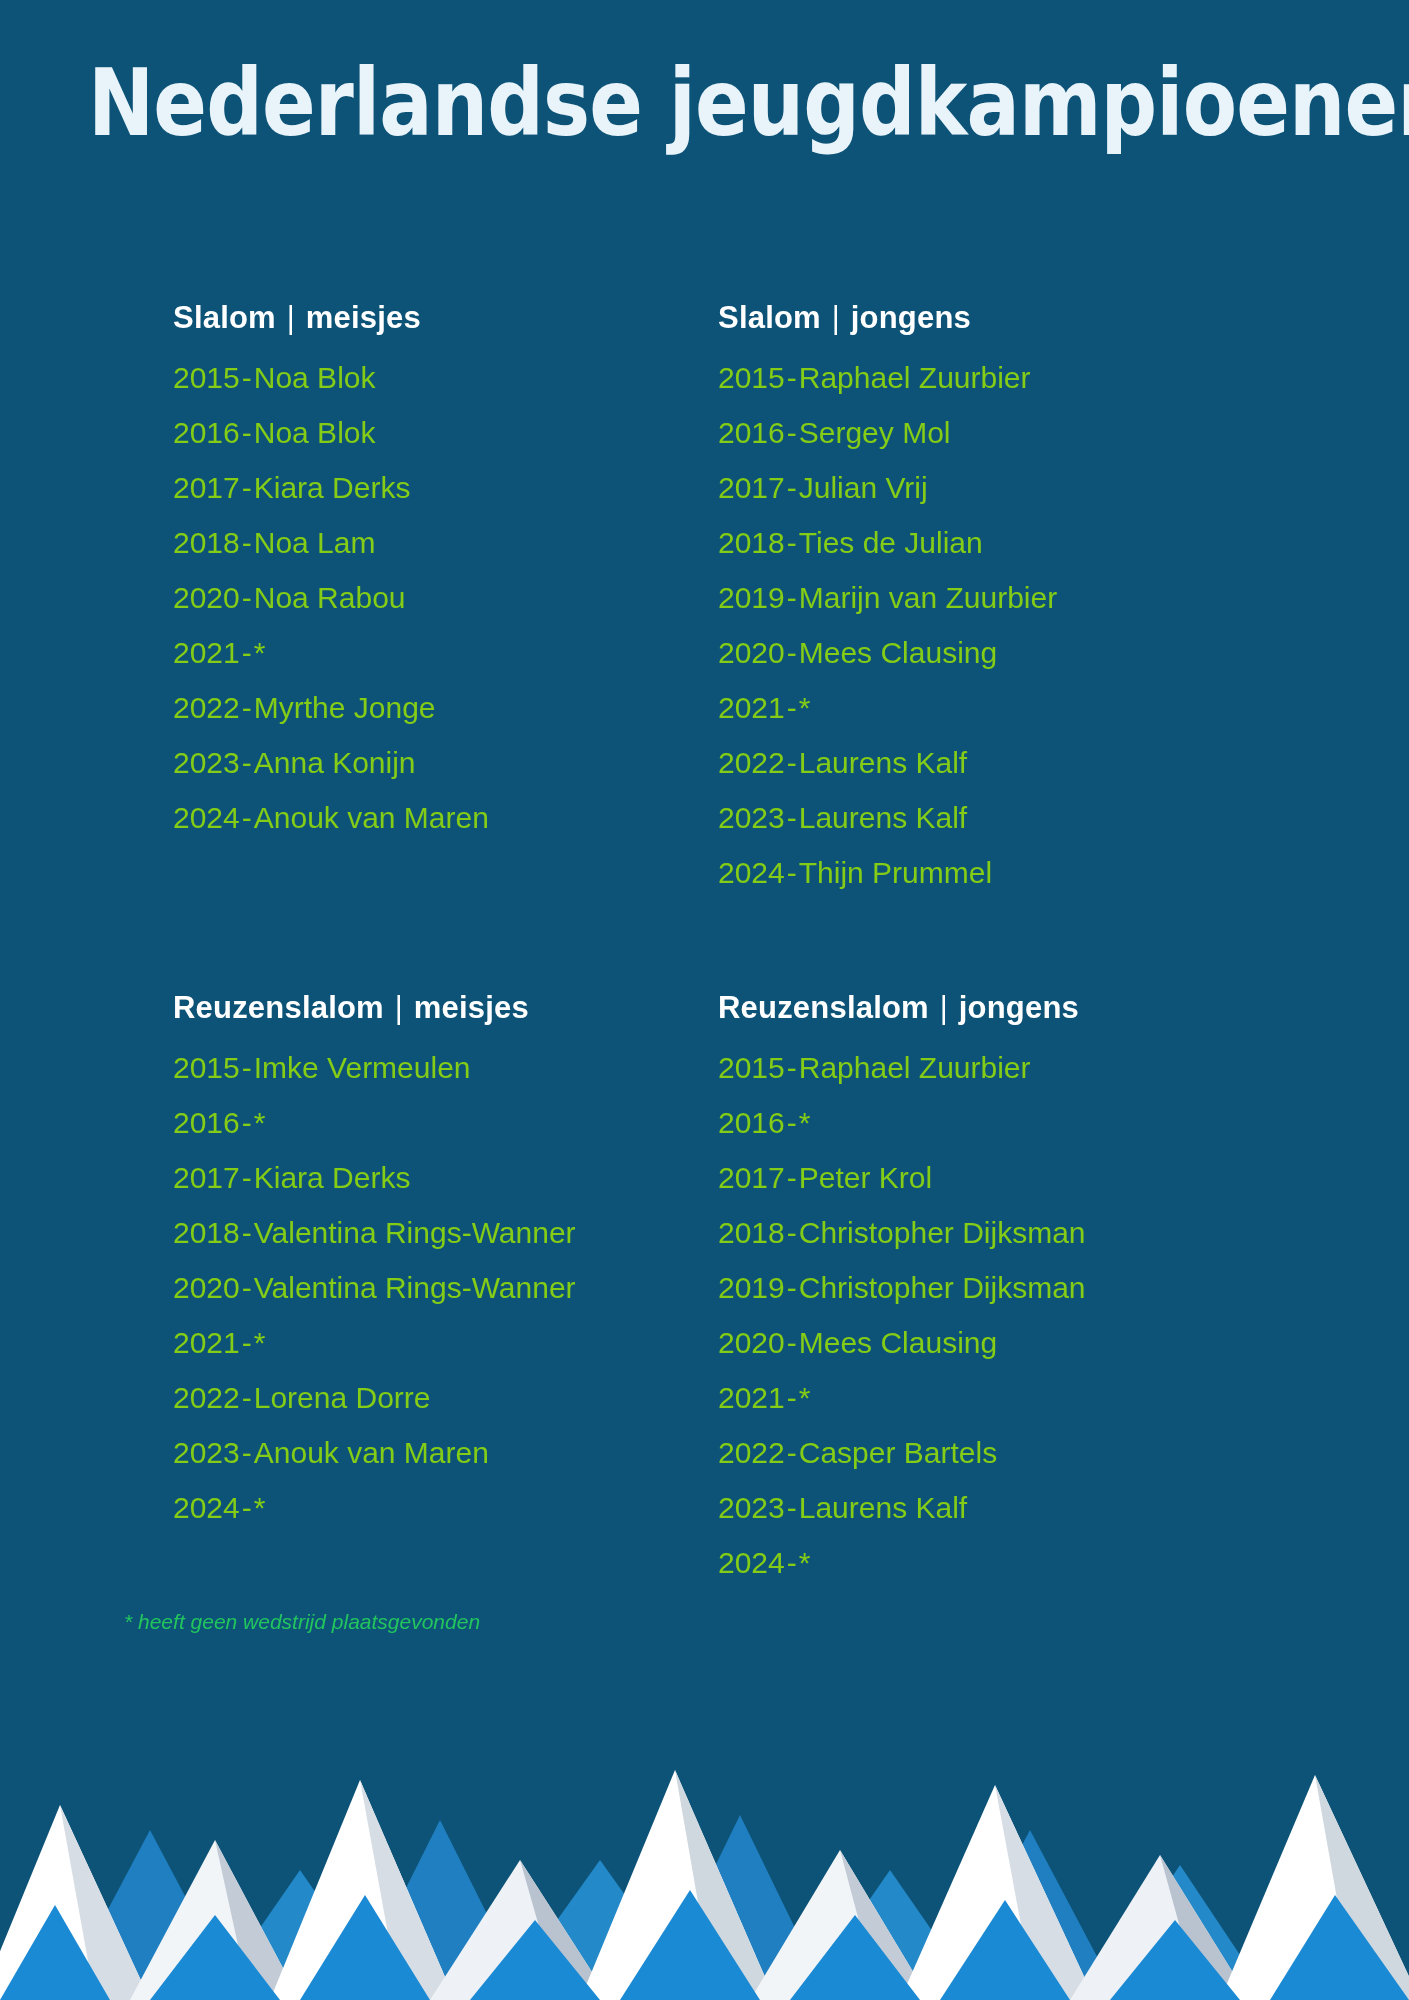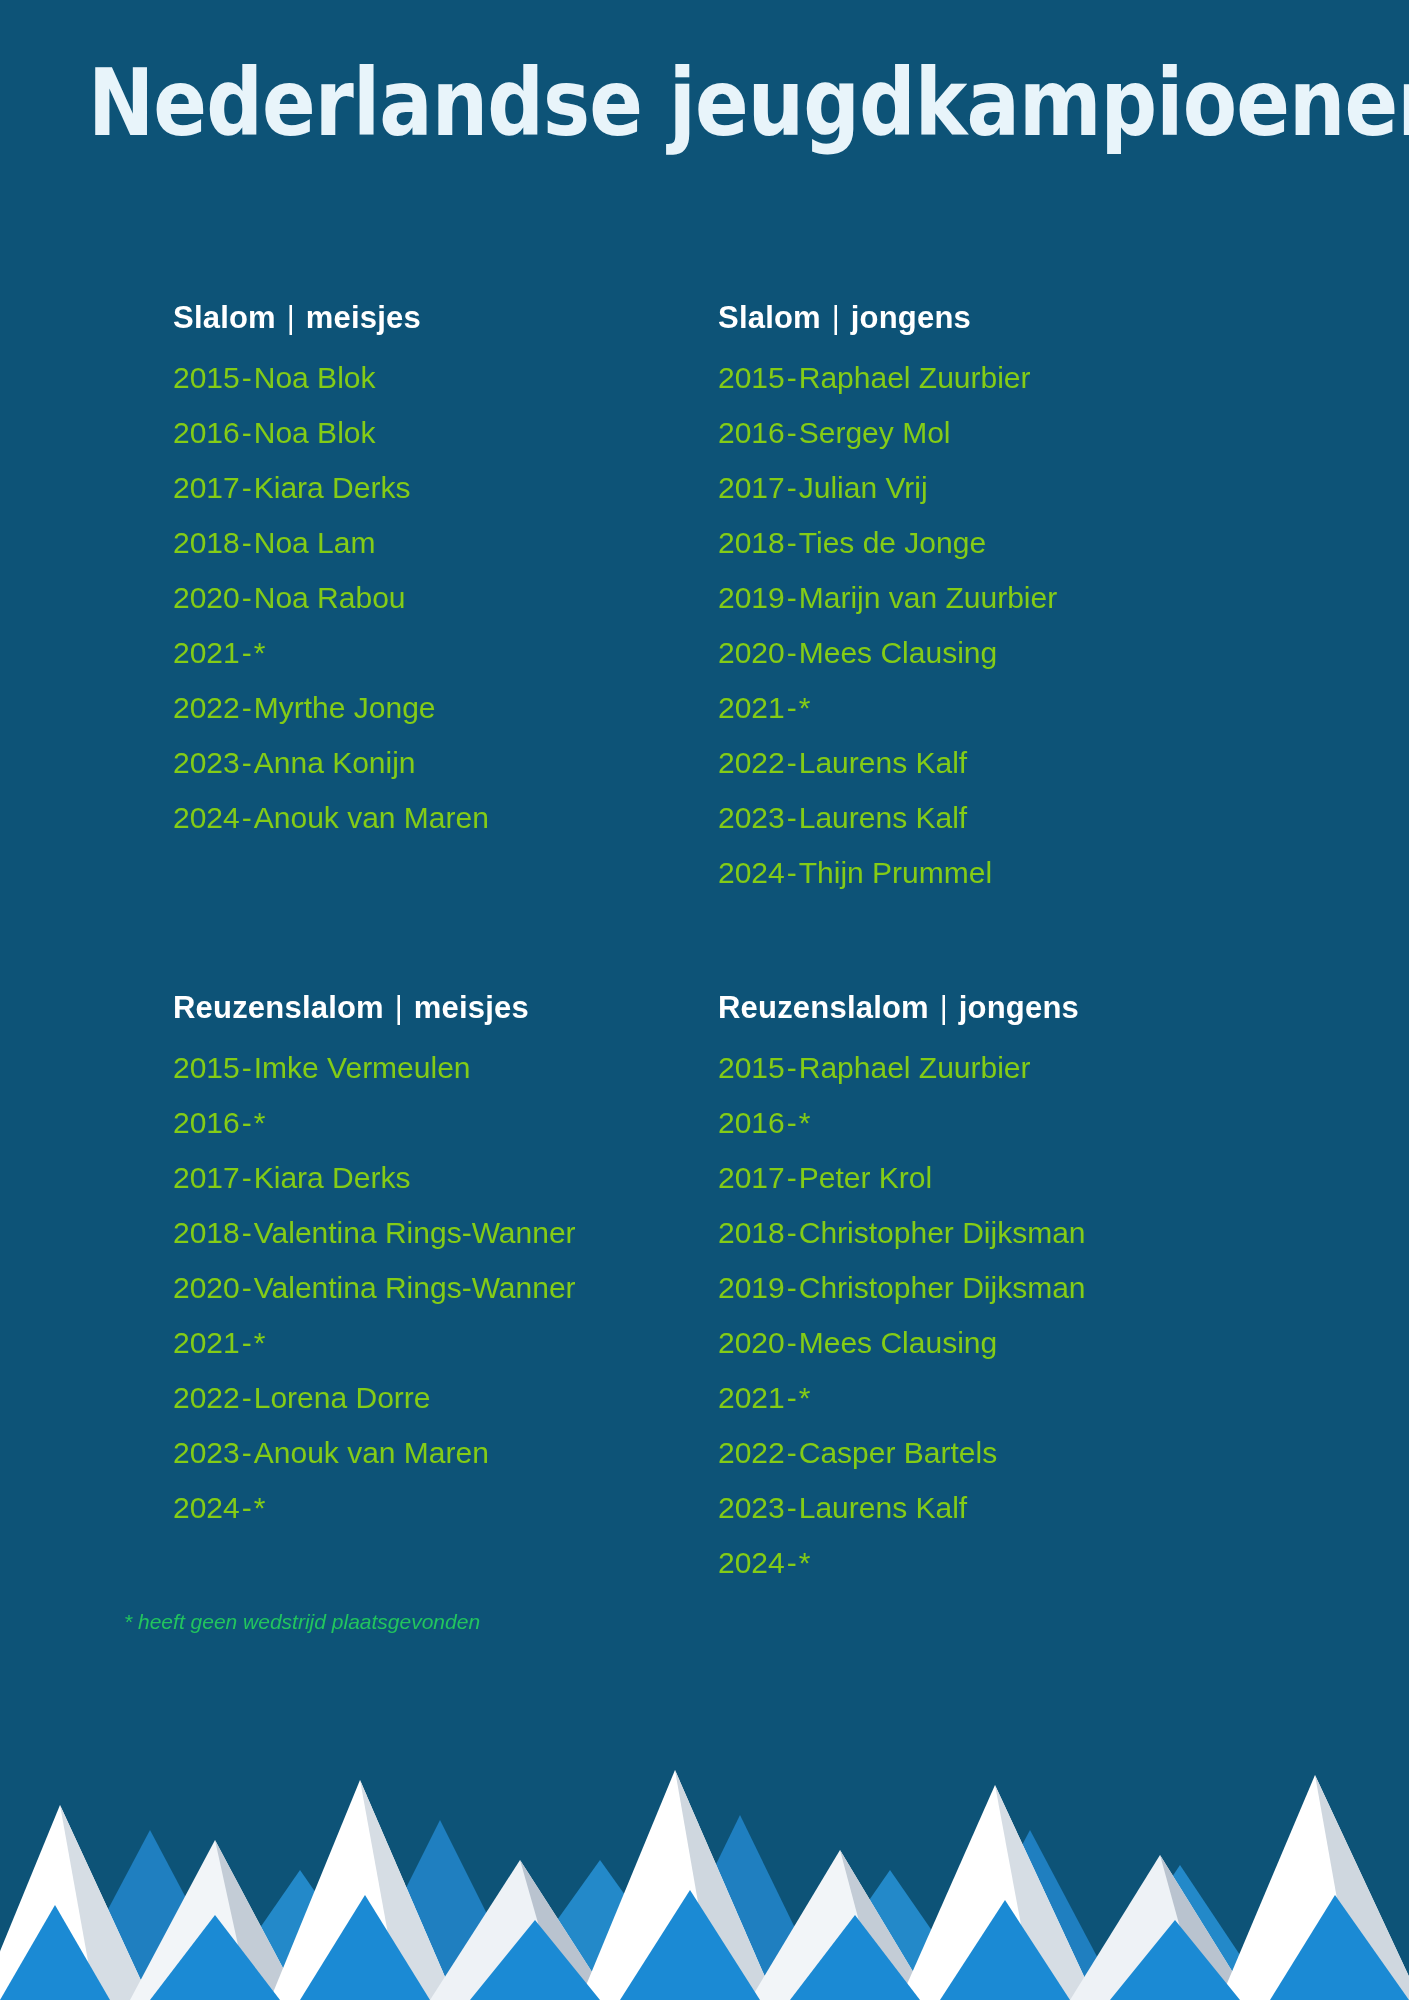--- a/index.html
+++ b/index.html
@@ -121,21 +121,21 @@
 
     <div class="block right row1">
       <div class="block-heading">
         <span>Slalom</span>
         <span class="sep">|</span>
         <span>jongens</span>
       </div>
       <div class="entry"><span class="yr">2015</span><span class="dash">-</span><span>Raphael Zuurbier</span></div>
       <div class="entry"><span class="yr">2016</span><span class="dash">-</span><span>Sergey Mol</span></div>
       <div class="entry"><span class="yr">2017</span><span class="dash">-</span><span>Julian Vrij</span></div>
-      <div class="entry"><span class="yr">2018</span><span class="dash">-</span><span>Ties de Jonge</span></div>
+      <div class="entry"><span class="yr">2018</span><span class="dash">-</span><span>Ties de Julian</span></div>
       <div class="entry"><span class="yr">2019</span><span class="dash">-</span><span>Marijn van Zuurbier</span></div>
       <div class="entry"><span class="yr">2020</span><span class="dash">-</span><span>Mees Clausing</span></div>
       <div class="entry"><span class="yr">2021</span><span class="dash">-</span><span>*</span></div>
       <div class="entry"><span class="yr">2022</span><span class="dash">-</span><span>Laurens Kalf</span></div>
       <div class="entry"><span class="yr">2023</span><span class="dash">-</span><span>Laurens Kalf</span></div>
       <div class="entry"><span class="yr">2024</span><span class="dash">-</span><span>Thijn Prummel</span></div>
     </div>
 
     <div class="block left row2">
       <div class="block-heading">

